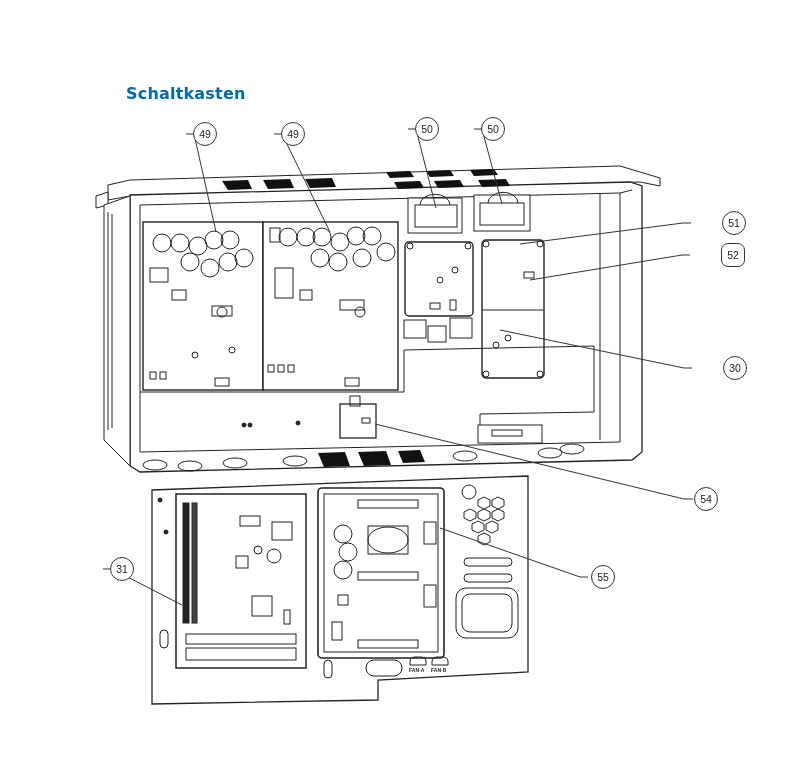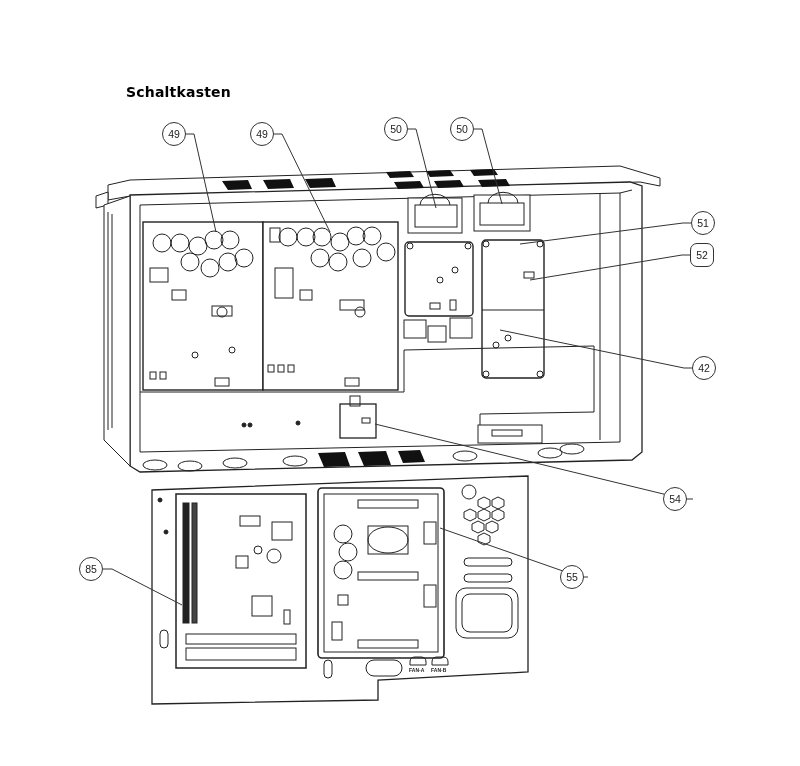--- a/index.html
+++ b/index.html
@@ -1,24 +1,24 @@
 <!DOCTYPE html>
 <html><head>
 <meta charset="utf-8">
 <style>
   html, body { margin:0; padding:0; background:#ffffff; }
   body { width:800px; height:766px; position:relative; overflow:hidden;
          font-family:"Liberation Sans", sans-serif; }
-  .title { position:absolute; left:126px; top:84px; font-size:14px; font-weight:bold;
-           color:#000000; font-family:"DejaVu Sans", sans-serif; letter-spacing:0.2px; }
+  .title { position:absolute; left:126px; top:84px; font-size:16px; font-weight:bold;
+           color:#0369a1; font-family:"DejaVu Sans", sans-serif; letter-spacing:0.2px; }
   svg.drawing { position:absolute; left:0; top:0; }
   .callout { position:absolute; width:24px; height:24px; border:1.3px solid #333;
              border-radius:50%; background:#fff; font-size:10.5px; color:#222;
              display:flex; align-items:center; justify-content:center;
-             box-sizing:border-box; font-family:"Liberation Sans", sans-serif; }
+             box-sizing:border-box; font-family:"Liberation Sans", sans-serif;margin-left:31px; }
 </style>
 </head>
 <body>
 
 <div class="title">Schaltkasten</div>
 
 <svg class="drawing" width="800" height="766" viewBox="0 0 800 766" fill="none" stroke="#222" stroke-width="1">
 
   <g>
 
@@ -240,19 +240,19 @@
     <polyline points="103,569 112,569 182,605"></polyline>
   </g>
 </svg>
 
 <div class="callout" style="left:162px;top:122px;">49</div>
 <div class="callout" style="left:250px;top:122px;">49</div>
 <div class="callout" style="left:384px;top:117px;">50</div>
 <div class="callout" style="left:450px;top:117px;">50</div>
 <div class="callout" style="left:691px;top:211px;">51</div>
 <div class="callout" style="left:690px;top:243px;border-radius:7px;">52</div>
-<div class="callout" style="left:692px;top:356px;">42</div>
+<div class="callout" style="left:692px;top:356px;">30</div>
 <div class="callout" style="left:663px;top:487px;">54</div>
 <div class="callout" style="left:560px;top:565px;">55</div>
-<div class="callout" style="left:79px;top:557px;">85</div>
+<div class="callout" style="left:79px;top:557px;">31</div>
 
 <div style="position:absolute;left:409px;top:667px;font-size:5px;font-weight:bold;color:#222;">FAN-A</div>
 <div style="position:absolute;left:431px;top:667px;font-size:5px;font-weight:bold;color:#222;">FAN-B</div>
 
 </body></html>

